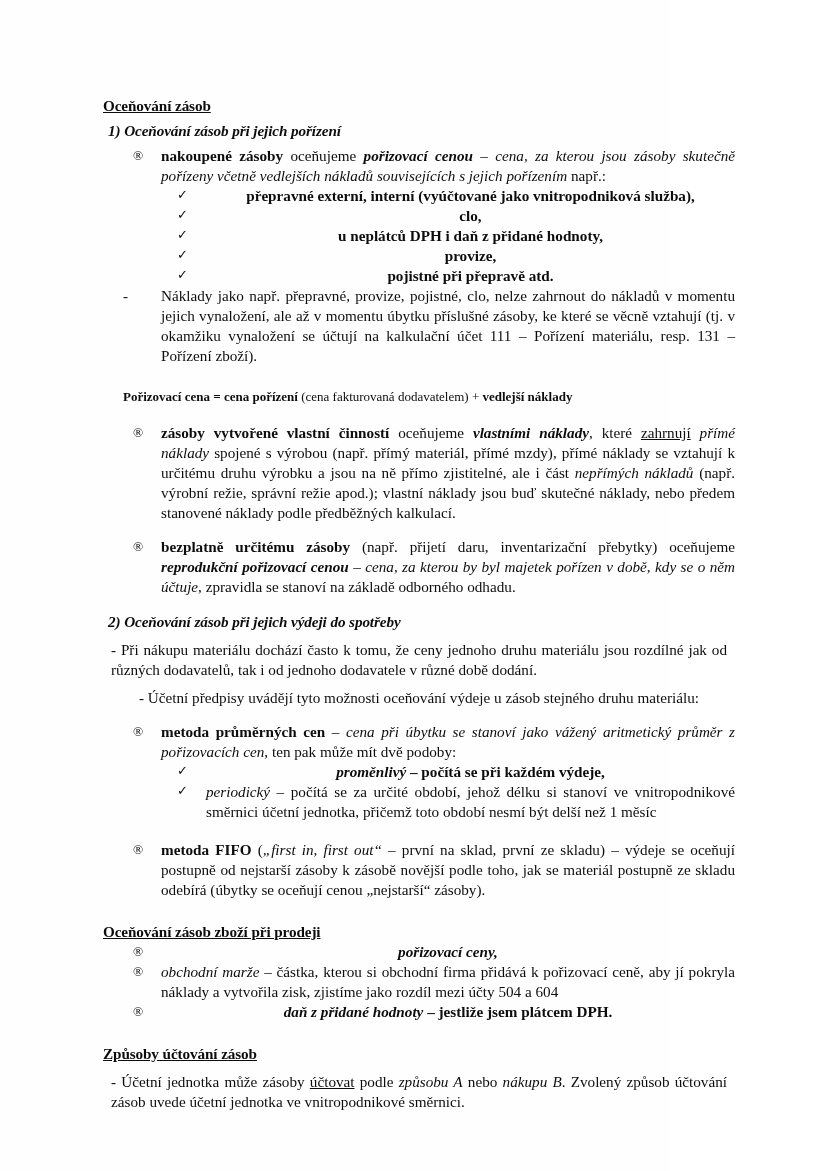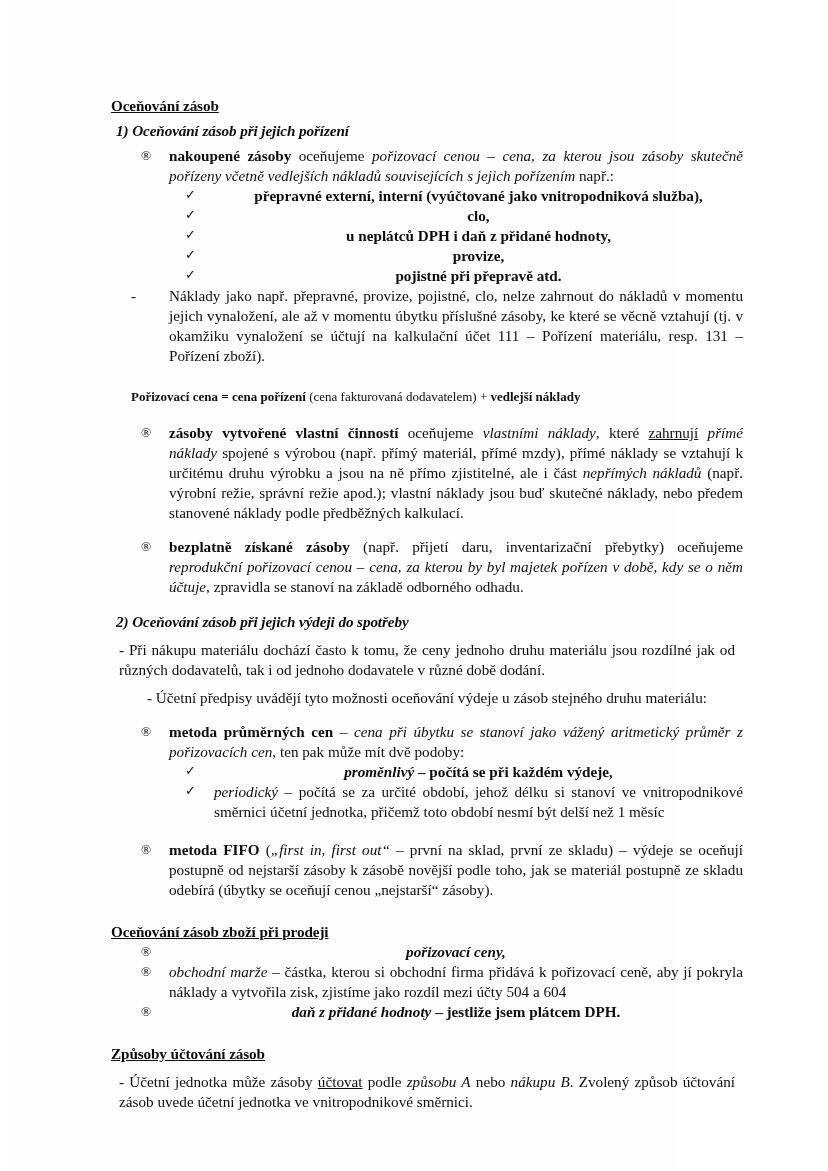--- a/index.html
+++ b/index.html
@@ -12,21 +12,21 @@
     width: 828px;
     height: 1171px;
     position: relative;
     font-family: "Liberation Serif", "DejaVu Serif", serif;
     color: #0d0d0d;
     overflow: hidden;
   }
 
   .page {
     position: absolute;
-    left: 8px;
+    left: 0;
     top: 0;
     width: 670px;
     height: 1171px;
     background: #fefefe;
   }
 
   .content {
     position: absolute;
     left: 103px;
     top: 96px;
@@ -102,21 +102,21 @@
   .lvl2 { margin-left: 74px; }
   .lvl2 > .marker { width: 29px; }
 
   
   .lvlS { margin-left: 30px; }
   .lvlS > .marker { width: 28px; }
 
   
   b  { font-weight: bold; }
   i  { font-style: italic; }
-  .bi { font-weight: normal; font-style: italic; }
+  .bi { font-weight: bold; font-style: italic; }
   .u { text-decoration: underline; }
   .sp6  { height: 6px; }
   .sp10 { height: 10px; }
   .sp14 { height: 14px; }
   .sp18 { height: 18px; }
   .sp22 { height: 22px; }
 
   .formula {
     font-size: 13px;
     line-height: 1.315;
@@ -174,21 +174,21 @@
 
     <div class="row lvl1">
       <span class="marker">®</span>
       <span class="body"><b>zásoby vytvořené vlastní činností</b><span> oceňujeme </span><span class="bi">vlastními náklady</span><span>, které </span><span class="u">zahrnují</span><i> přímé náklady</i><span> spojené s výrobou (např. přímý materiál, přímé mzdy), přímé náklady se vztahují k určitému druhu výrobku a jsou na ně přímo zjistitelné, ale i část </span><i>nepřímých nákladů</i><span> (např. výrobní režie, správní režie apod.); vlastní náklady jsou buď skutečné náklady, nebo předem stanovené náklady podle předběžných kalkulací.</span></span>
     </div>
 
     <div class="sp14"></div>
 
     <div class="row lvl1">
       <span class="marker">®</span>
-      <span class="body"><b>bezplatně získané zásoby</b><span> (např. přijetí daru, inventarizační přebytky) oceňujeme </span><span class="bi">reprodukční pořizovací cenou</span><i> – cena, za kterou by byl majetek pořízen v době, kdy se o něm účtuje</i><span>, zpravidla se stanoví na základě odborného odhadu.</span></span>
+      <span class="body"><b>bezplatně určitému zásoby</b><span> (např. přijetí daru, inventarizační přebytky) oceňujeme </span><span class="bi">reprodukční pořizovací cenou</span><i> – cena, za kterou by byl majetek pořízen v době, kdy se o něm účtuje</i><span>, zpravidla se stanoví na základě odborného odhadu.</span></span>
     </div>
 
     <div class="sp10"></div>
 
     <div class="h-num">2) Oceňování zásob při jejich výdeji do spotřeby</div>
 
     <div class="para">- Při nákupu materiálu dochází často k tomu, že ceny jednoho druhu materiálu jsou rozdílné jak od různých dodavatelů, tak i od jednoho dodavatele v různé době dodání.</div>
     <div class="para para-left">- Účetní předpisy uvádějí tyto možnosti oceňování výdeje u zásob stejného druhu materiálu:</div>
 
     <div class="sp6"></div>

